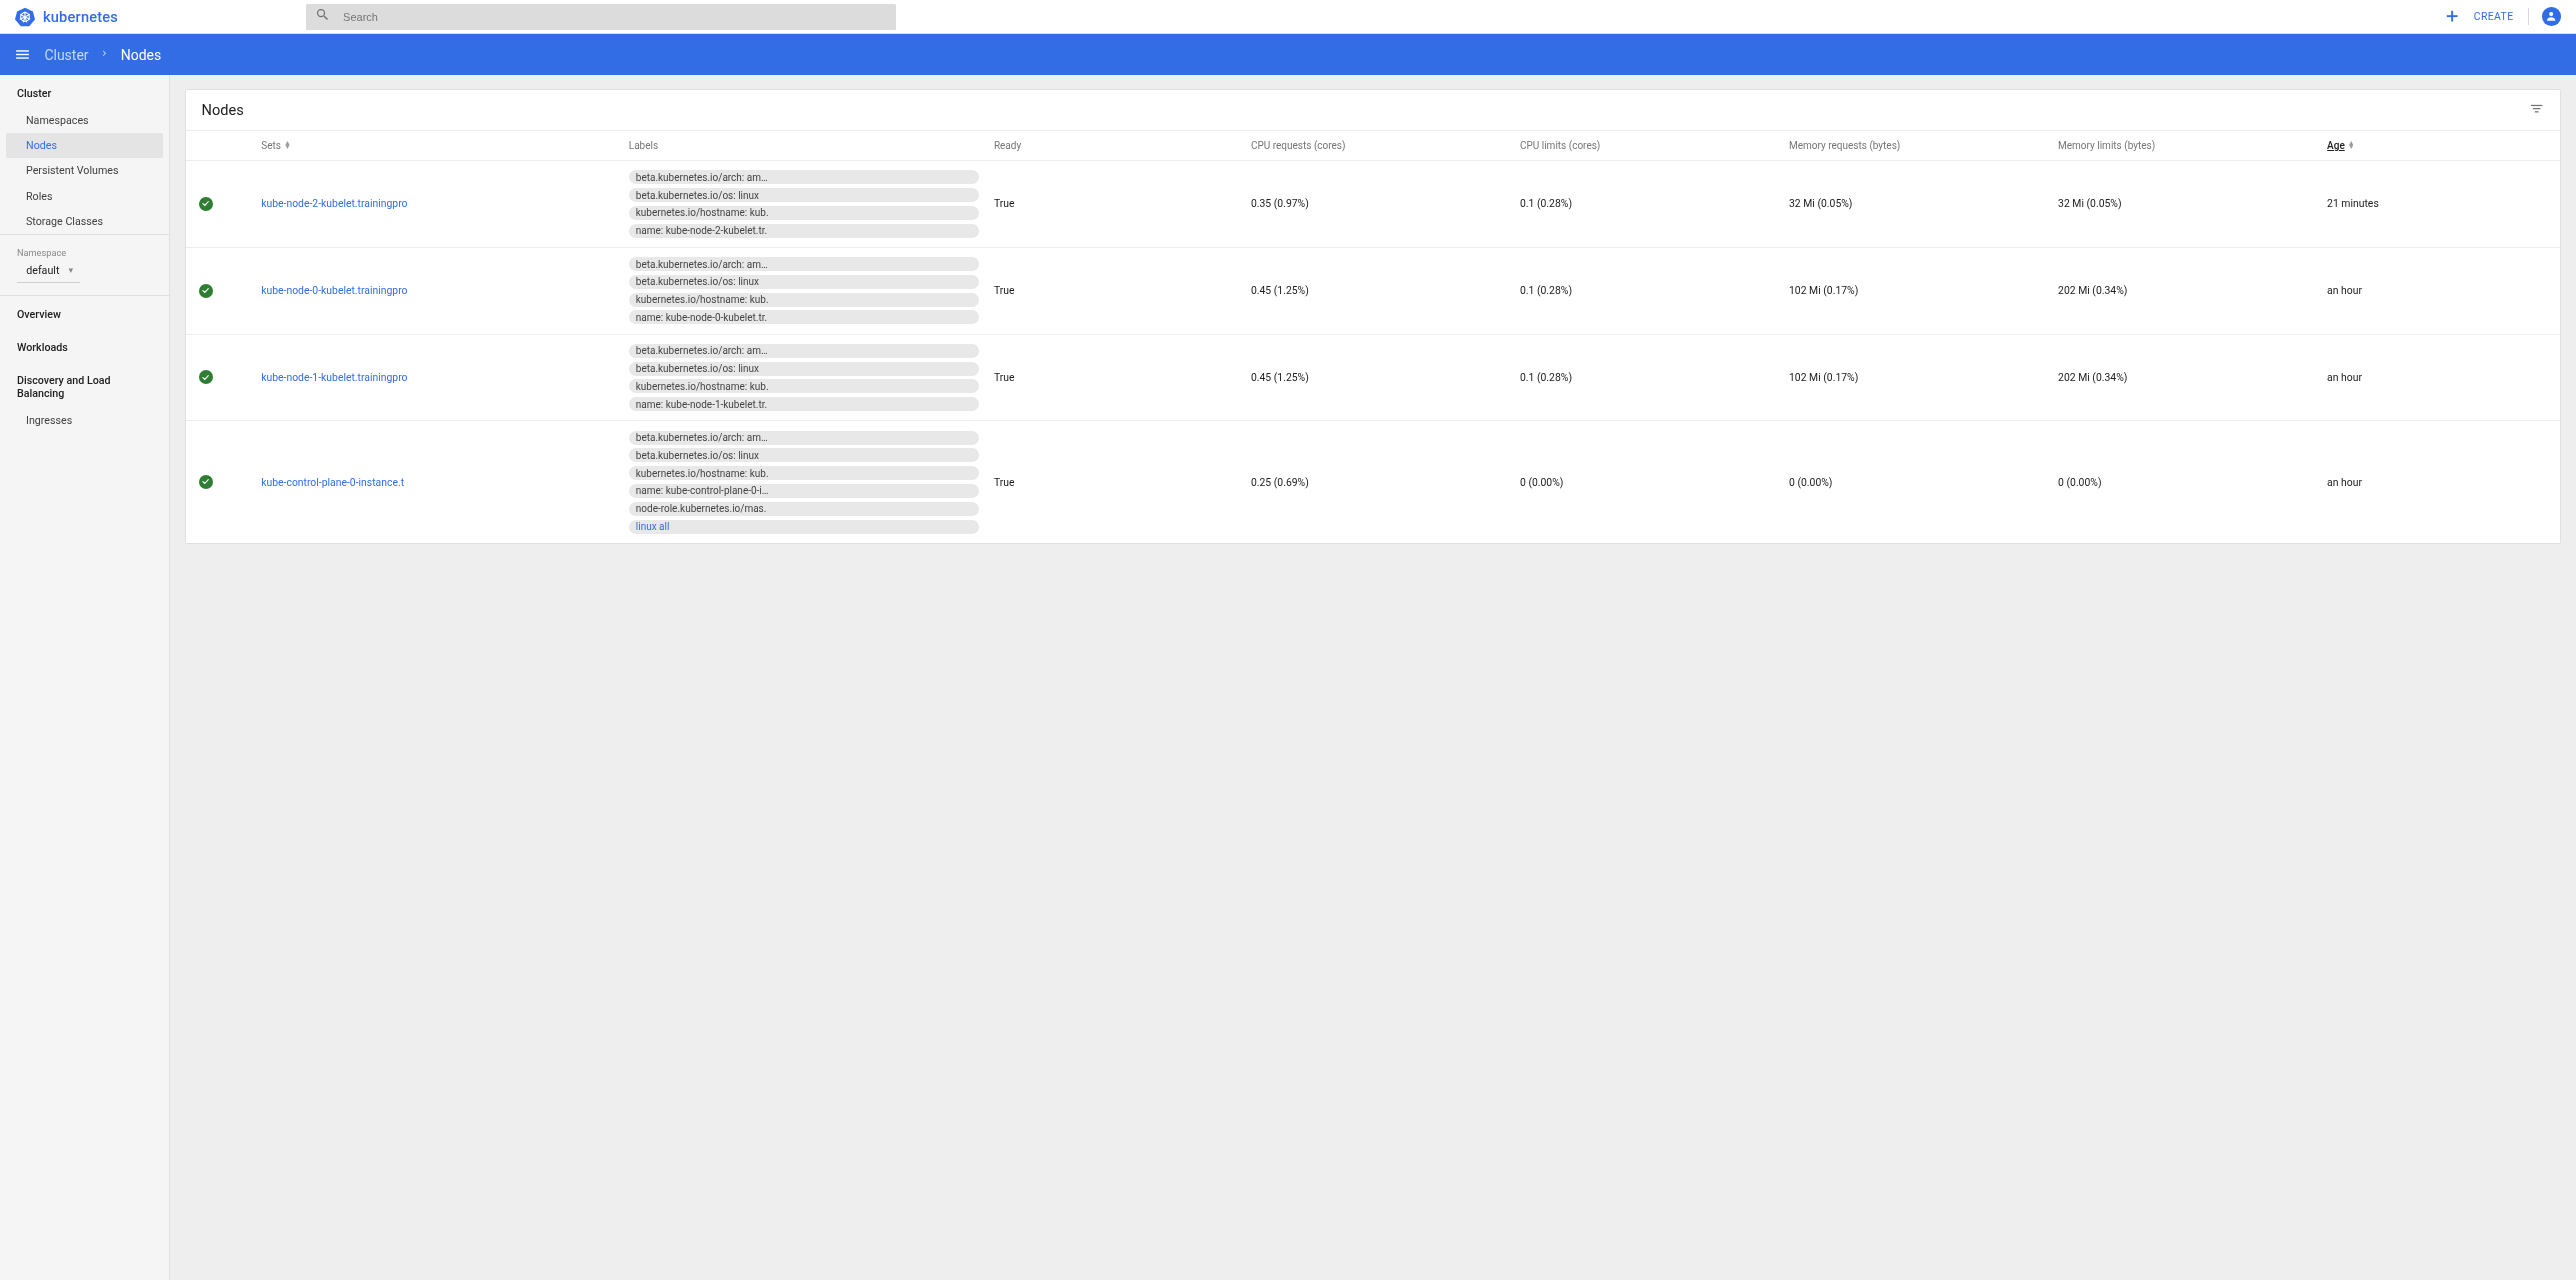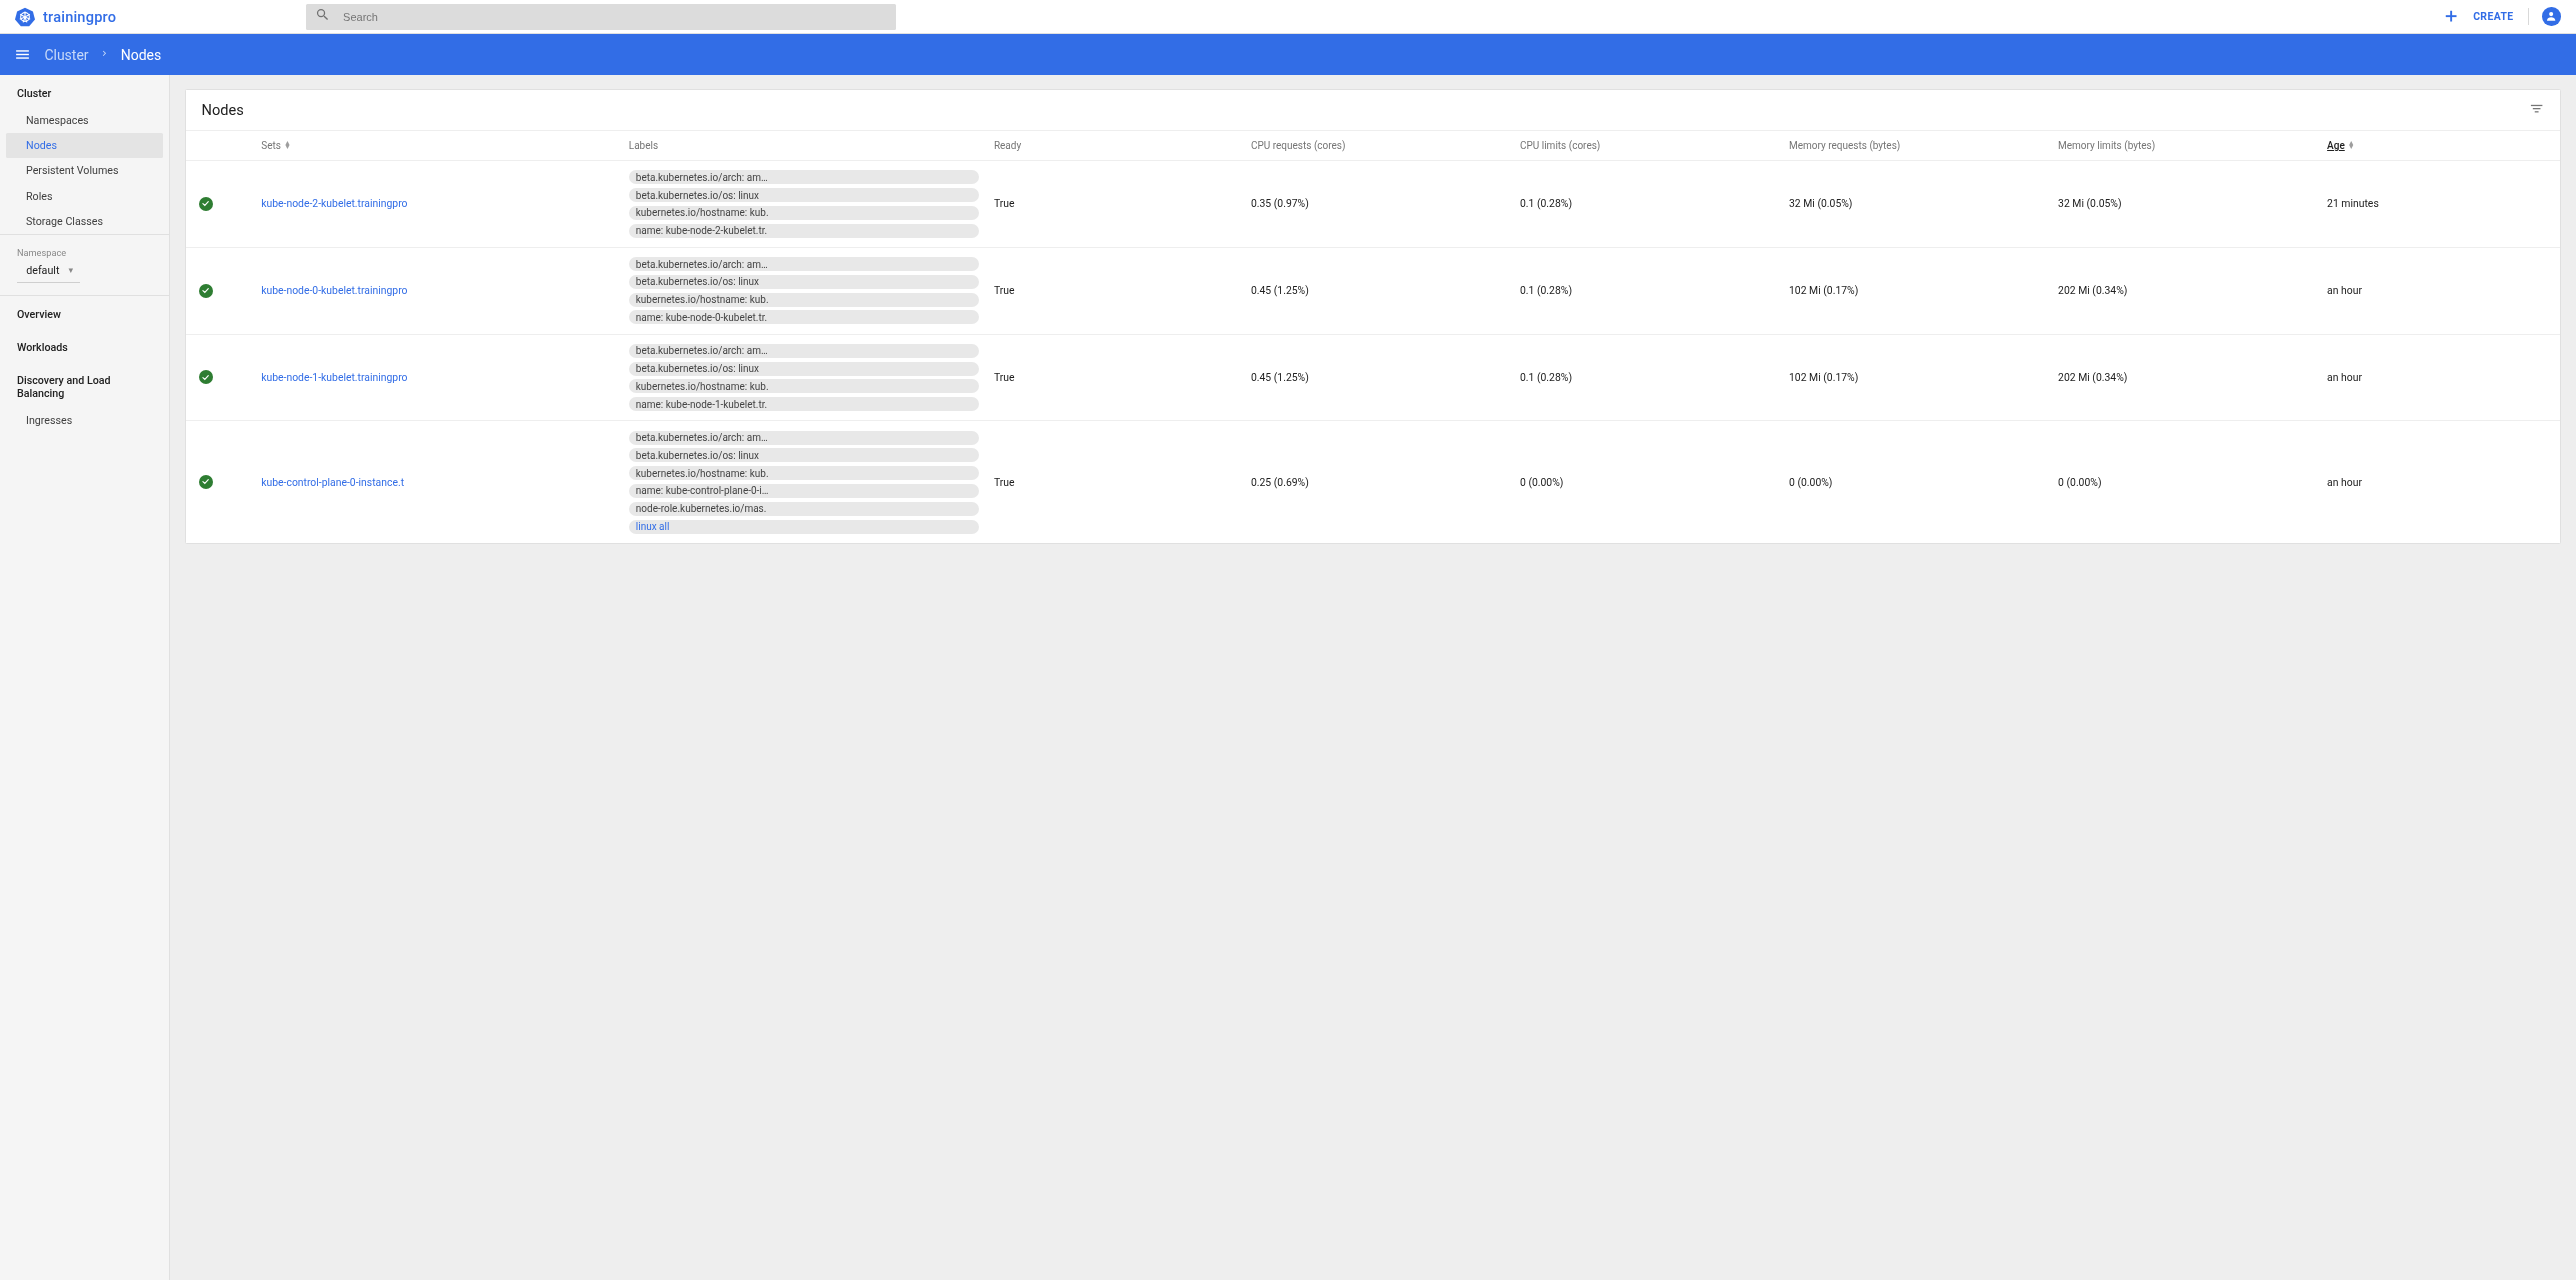--- a/index.html
+++ b/index.html
@@ -7,21 +7,21 @@
 
     
     .topbar { display: flex; align-items: center; height: 34px; background: #fff; border-bottom: 0.8px solid #e0e0e0; padding: 0 15.3px; }
     .logo-wrap { display: flex; align-items: center; gap: 7.7px; width: 291px; }
     .k8s-emblem { width: 20px; height: 20px; }
     .brand { color: #326de6; font-size: 14.6px; font-weight: 500; letter-spacing: 0.2px; }
     .search-wrap { flex: 1; display: flex; max-width: 590px; }
     .search { display: flex; align-items: center; background: #dcdcdc; border-radius: 1.5px; width: 100%; height: 26px; padding: 0 9.2px; gap: 12.3px; }
     .search input { border: none; background: transparent; outline: none; width: 100%; font-size: 11px; color: #555; }
     .topbar-right { margin-left: auto; display: flex; align-items: center; gap: 14px; }
-    .create-btn { display: flex; align-items: center; gap: 16px; color: #326de6; font-weight: 700; font-size: 10.4px; letter-spacing: 0.4px; cursor: pointer; }
+    .create-btn { display: flex; align-items: center; gap: 16px; color: #326de6; font-weight: 400; font-size: 10.4px; letter-spacing: 0.4px; cursor: pointer; }
     .vdiv { width: 0.8px; height: 17px; background: #d9d9d9; }
     .avatar-circle { width: 18.4px; height: 18.4px; border-radius: 50%; background: #326de6; display:flex; align-items:center; justify-content:center; }
 
     
     .crumb-bar { display: flex; align-items: center; height: 41px; background: #326de6; padding: 0 10.7px; color: #fff; gap: 10.7px; }
     .hamburger { display: flex; align-items: center; justify-content: center; width: 23px; height: 23px; cursor: pointer; }
     .crumb { color: #c7d9f8; font-size: 14px; }
     .crumb.current { color: #fff; }
     .chev { color: #c7d9f8; }
 
@@ -84,21 +84,21 @@
             <line x1="12" y1="12" x2="12" y2="5.5"></line>
             <line x1="12" y1="12" x2="17.8" y2="8.8"></line>
             <line x1="12" y1="12" x2="18.2" y2="14.8"></line>
             <line x1="12" y1="12" x2="14.2" y2="18.5"></line>
             <line x1="12" y1="12" x2="9.8" y2="18.5"></line>
             <line x1="12" y1="12" x2="5.8" y2="14.8"></line>
             <line x1="12" y1="12" x2="6.2" y2="8.8"></line>
           </g>
         </svg>
     </span>
-    <span class="brand">trainingpro</span>
+    <span class="brand">kubernetes</span>
   </div>
   <div class="search-wrap">
     <div class="search">
       <span style="color:#707070">
         <svg class="icon-svg" viewBox="0 0 24 24">
             <path d="M15.5 14h-.79l-.28-.27A6.471 6.471 0 0016 9.5 6.5 6.5 0 109.5 16a6.47 6.47 0 004.23-1.57l.27.28v.79l5 4.99L20.49 19l-4.99-5zM9.5 14A4.5 4.5 0 1114 9.5 4.5 4.5 0 019.5 14z"></path>
           </svg>
       </span>
       <input type="text" placeholder="Search" style="">
     </div>

